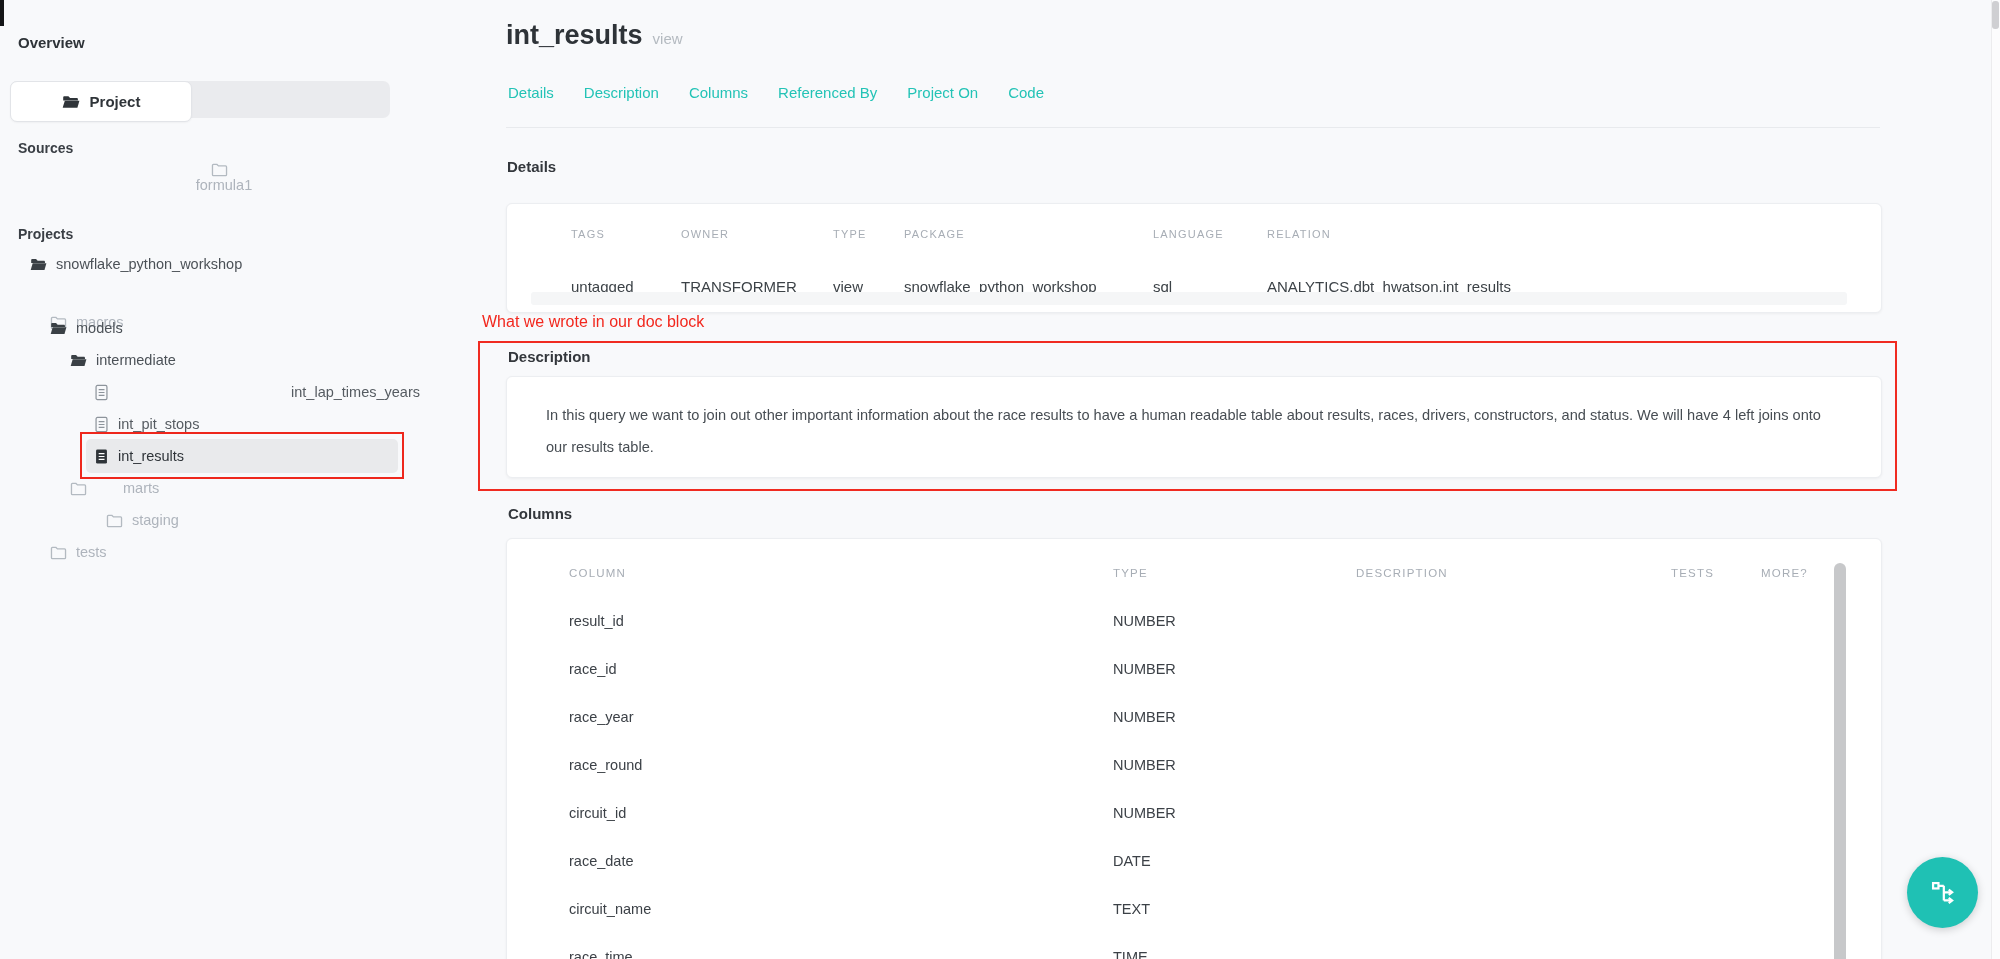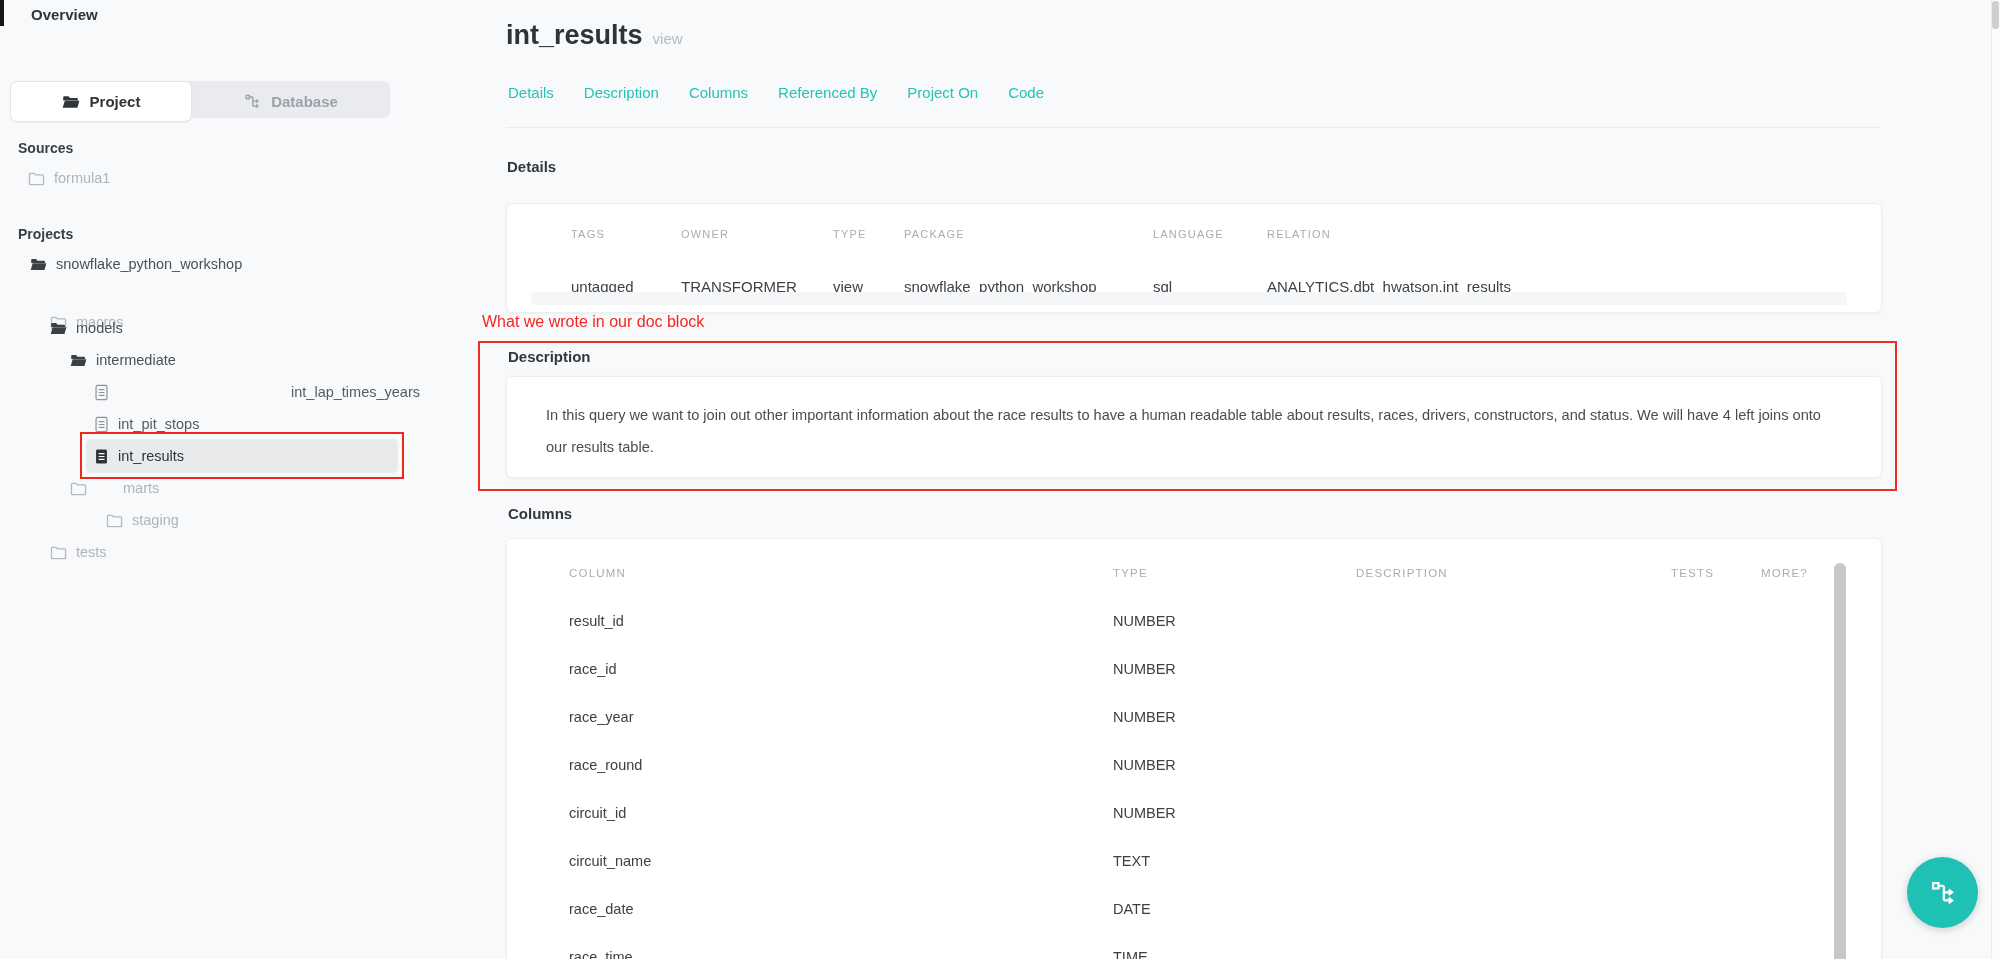--- a/index.html
+++ b/index.html
@@ -4,21 +4,21 @@
 <style>
   * { margin:0; padding:0; box-sizing:border-box; }
   html,body { width:2000px; height:959px; overflow:hidden; }
   body {
     font-family:"Liberation Sans","DejaVu Sans",sans-serif;
     background:#f8f9fb; color:#3c4147; position:relative;
   }
   .abs { position:absolute; }
 
   
-  .overview { left:18px; top:6px; font-size:15px; font-weight:bold; color:#2e3338;margin-left:13px; }
+  .overview { left:18px; top:34px; font-size:15px; font-weight:bold; color:#2e3338; }
   .toggle { left:10px; top:81px; width:380px; height:37px; background:#eaebee; border-radius:7px; }
   .seg { position:absolute; top:0; height:41px; display:flex; align-items:center; justify-content:center; gap:10px; font-size:15px; font-weight:bold; cursor:pointer; }
   .seg-project { left:0; width:182px; background:#ffffff; border:1px solid #e2e4e8; border-radius:7px; color:#2f3439; box-shadow:0 1px 2px rgba(0,0,0,.04); }
   .seg-database { left:182px; width:198px; color:#9ba2ab; }
   .side-header { font-size:14px; font-weight:bold; color:#3a3f45; }
   .tree-row { position:absolute; left:0; width:420px; height:32px; display:flex; align-items:center; font-size:14.5px; color:#4b5157; cursor:pointer; }
   .tree-row .ticon { display:flex; align-items:center; margin-right:9px; }
   .muted { color:#aeb4bc; }
   .darkest { color:#2f3439; font-weight:500; }
   .sel-bg { left:86px; top:439px; width:312px; height:34px; background:#e9eaec; border-radius:5px; }
@@ -68,35 +68,25 @@
 <div class="abs toggle">
   <div class="seg seg-project">
     <span class="ticon" style="color:#2f3439;display:flex;">
       <svg width="18" height="16" viewBox="0 0 18 16">
           <path d="M1.2 3.4c0-.7.5-1.2 1.2-1.2h4l1.7 1.7h6.6c.7 0 1.2.5 1.2 1.2v1.4H1.2z" fill="currentColor"></path>
           <path d="M.7 13.8L2.8 6.7h14.6l-2 7.1z" fill="currentColor"></path>
         </svg>
     </span>
     <span>Project</span>
   </div>
-  <div class="seg seg-database">
-    <span class="ticon" style="color:#9ba2ab;display:flex;">
-      <svg width="17" height="17" viewBox="0 0 24 24" fill="none" stroke="currentColor" stroke-width="2">
-          <rect x="3" y="3.5" width="4.5" height="4.5"></rect>
-          <path d="M7.5 5.75H12.5M12.5 5.75V18.5M12.5 11.5H18.2M12.5 18.5H18.2"></path>
-          <path d="M16.9 9.3L19.7 11.5L16.9 13.7M16.9 16.3L19.7 18.5L16.9 20.7"></path>
-        </svg>
-    </span>
-    <span>Database</span>
-  </div>
 </div>
 
 <div class="abs side-header" style="left:18px;top:140px;">Sources</div>
 
-<div class="tree-row muted" style="top:162px;padding-left:28px;">
+<div class="tree-row muted" style="top:162px;padding-left:28px;flex-direction:column;">
   <span class="ticon" style="color:#b3bac1;">
     <svg width="17" height="15" viewBox="0 0 18 16" fill="none" stroke="currentColor" stroke-width="1.4">
         <path d="M1.5 13.5V3.6c0-.6.4-1 1-1h3.8l1.6 1.6h7.6c.6 0 1 .4 1 1v8.3c0 .6-.4 1-1 1h-13c-.6 0-1-.4-1-1z"></path>
       </svg>
   </span>
   <span>formula1</span>
 </div>
 
 <div class="abs side-header" style="left:18px;top:226px;">Projects</div>
 
@@ -278,26 +268,26 @@
     </div>
     <div class="trow">
       <span class="td-name">race_round</span>
       <span class="td-type">NUMBER</span>
     </div>
     <div class="trow">
       <span class="td-name">circuit_id</span>
       <span class="td-type">NUMBER</span>
     </div>
     <div class="trow">
+      <span class="td-name">race_date</span>
+      <span class="td-type">DATE</span>
+    </div>
+    <div class="trow">
       <span class="td-name">circuit_name</span>
       <span class="td-type">TEXT</span>
-    </div>
-    <div class="trow">
-      <span class="td-name">race_date</span>
-      <span class="td-type">DATE</span>
     </div>
     <div class="trow">
       <span class="td-name">race_time</span>
       <span class="td-type">TIME</span>
     </div>
   </div>
   <div class="col-scrollbar"></div>
 </div>
 
 <div class="abs fab">

